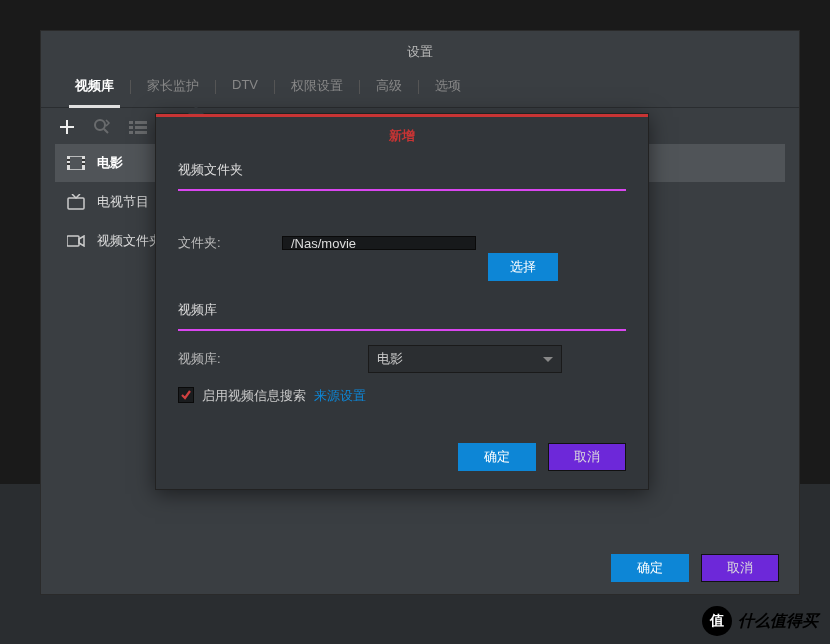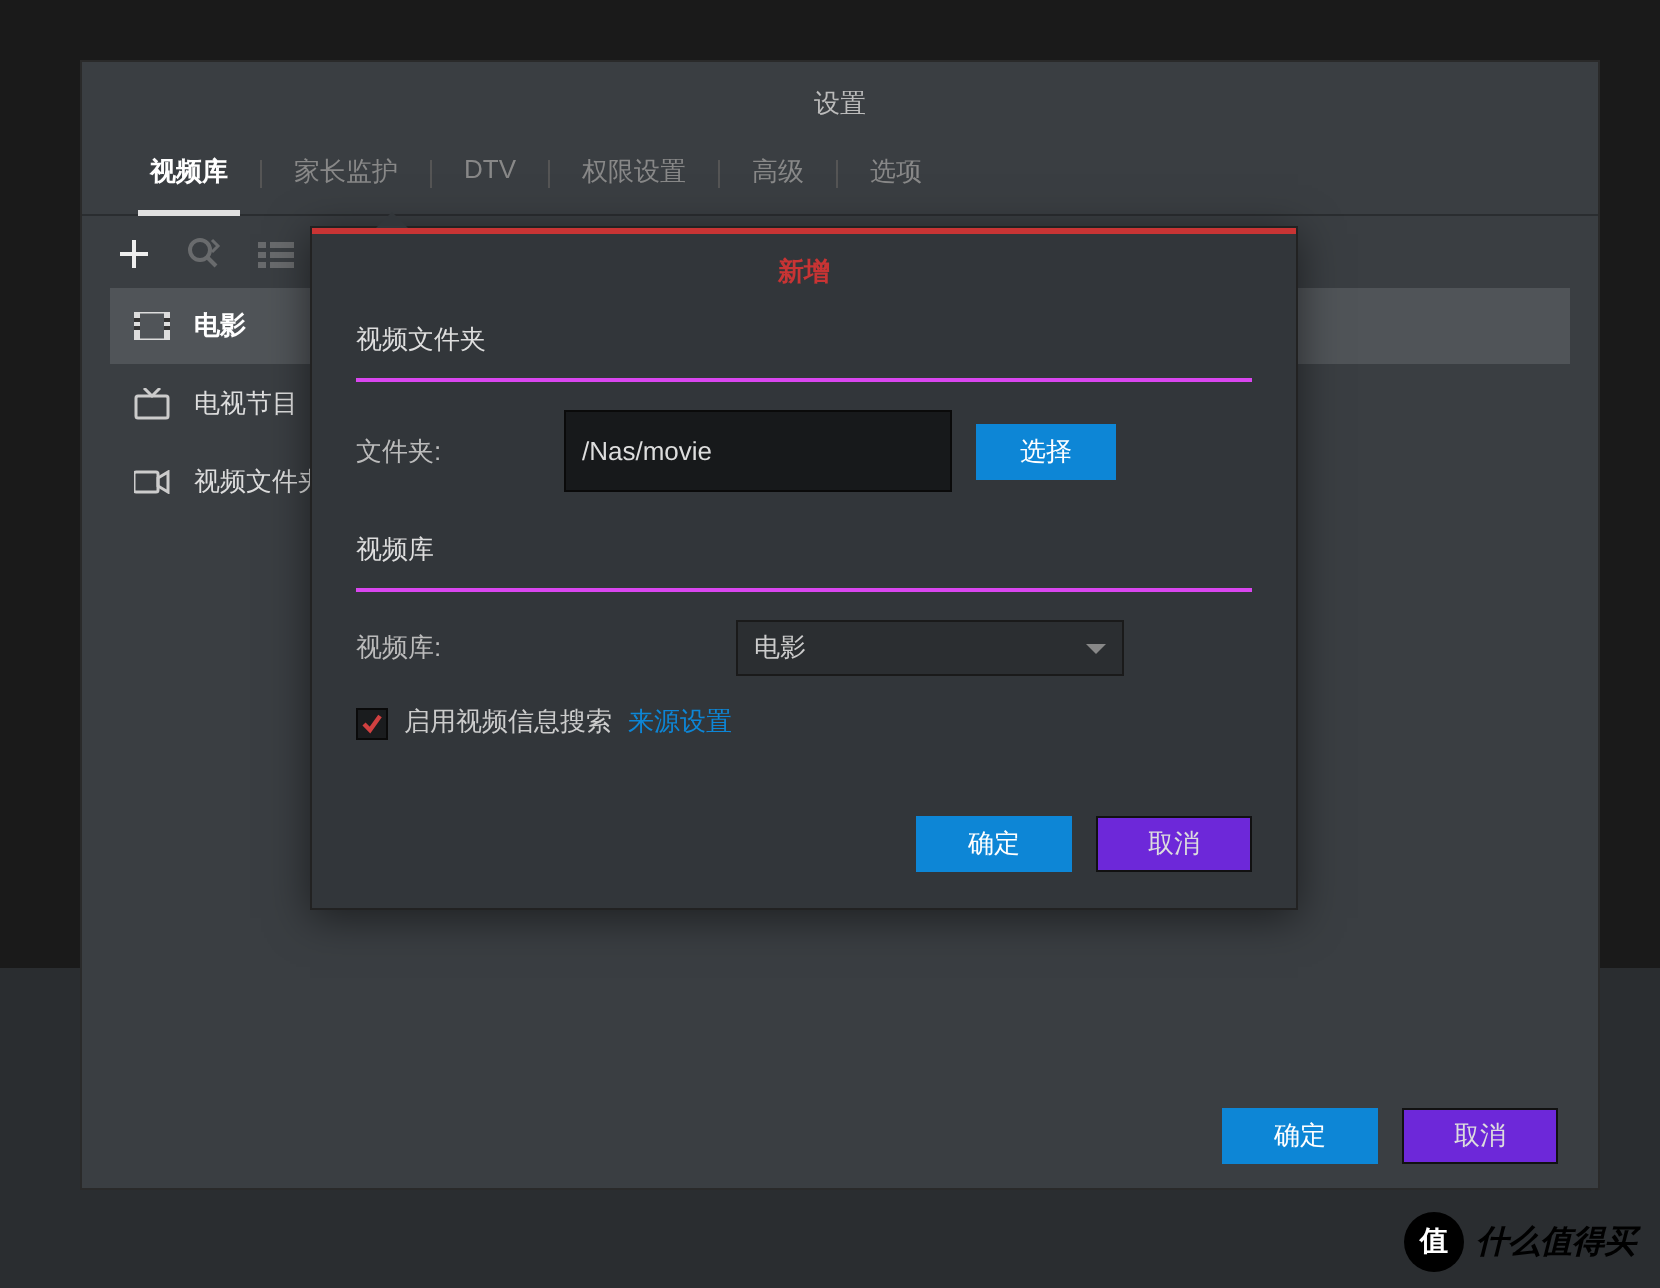--- a/index.html
+++ b/index.html
@@ -152,21 +152,21 @@
       display: flex;
       align-items: center;
       margin-bottom: 14px;
     }
     .form-label {
       width: 104px;
       color: #bbb;
     }
     .text-input {
       flex: 0 0 194px;
-      height: 41px;
+      height: 14px;
       background: #17191b;
       border: 1px solid #0a0a0a;
       color: #ddd;
       padding: 0 8px;
       font-size: 13px;
     }
     .select-input {
       flex: 0 0 194px;
       height: 28px;
       background: #2b2e31;
@@ -179,24 +179,25 @@
       cursor: pointer;
     }
     .select-caret {
       border-left: 5px solid transparent;
       border-right: 5px solid transparent;
       border-top: 5px solid #888;
     }
     .btn-choose {
       margin-left: 12px;
       min-width: 70px;
+      margin-top: 48px;
     }
     .checkbox-row {
       display: flex;
-      align-items: flex-end;
+      align-items: flex-start;
       gap: 8px;
       margin-bottom: 14px;
     }
     .checkbox {
       width: 16px; height: 16px;
       background: #1a1c1e;
       border: 1px solid #0a0a0a;
       display: flex;
       align-items: center;
       justify-content: center;

